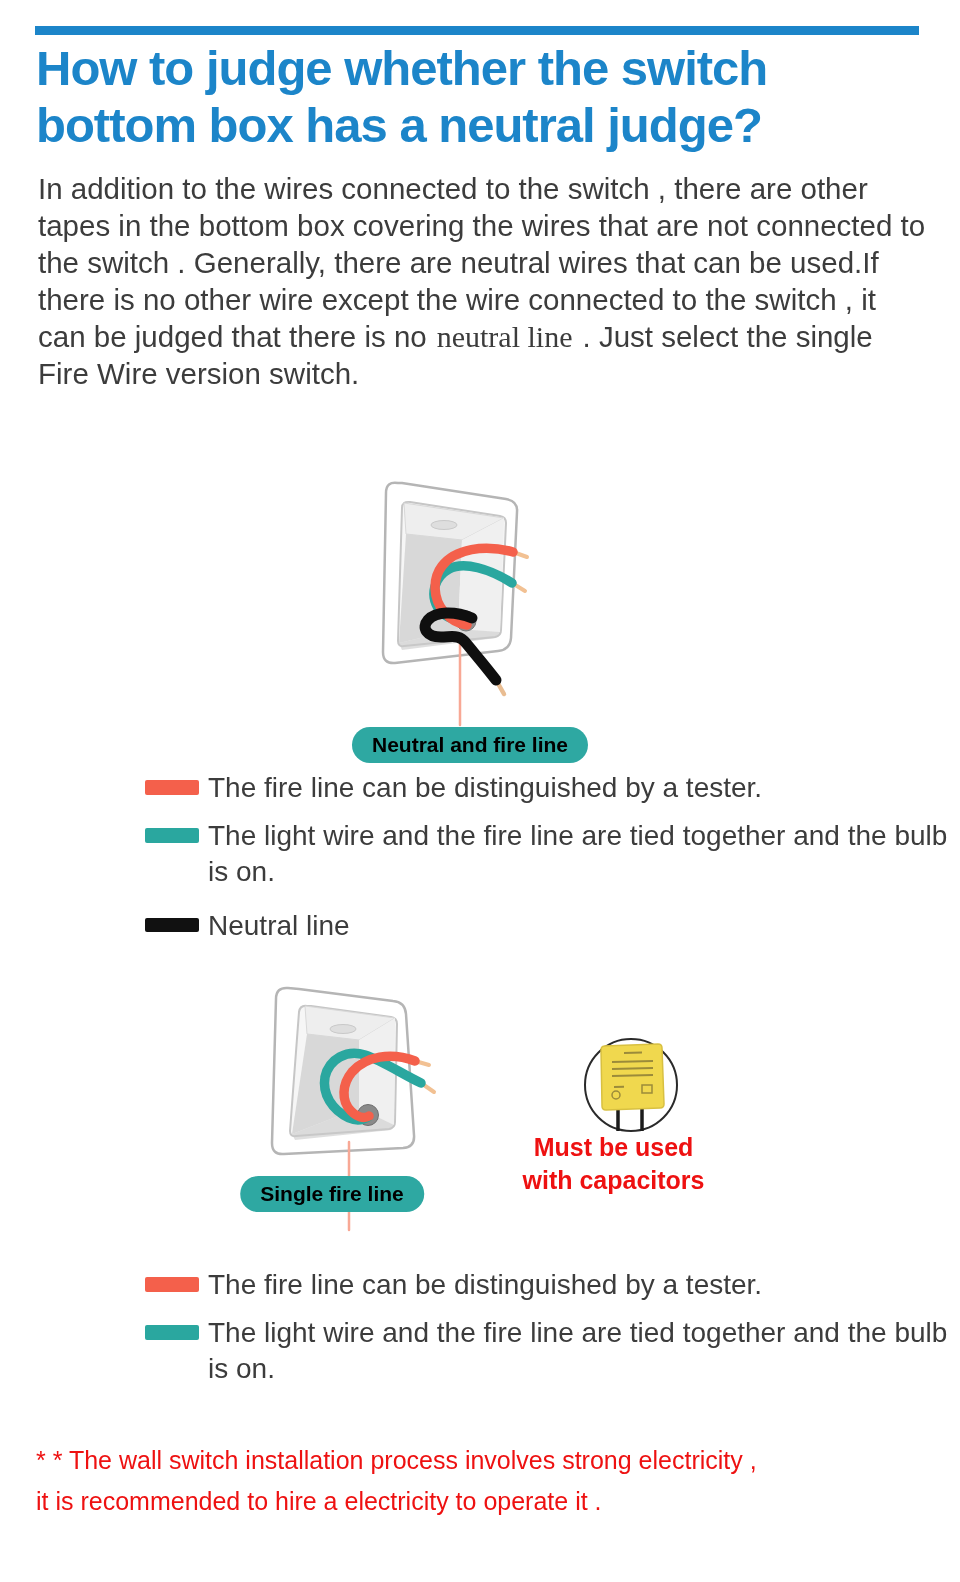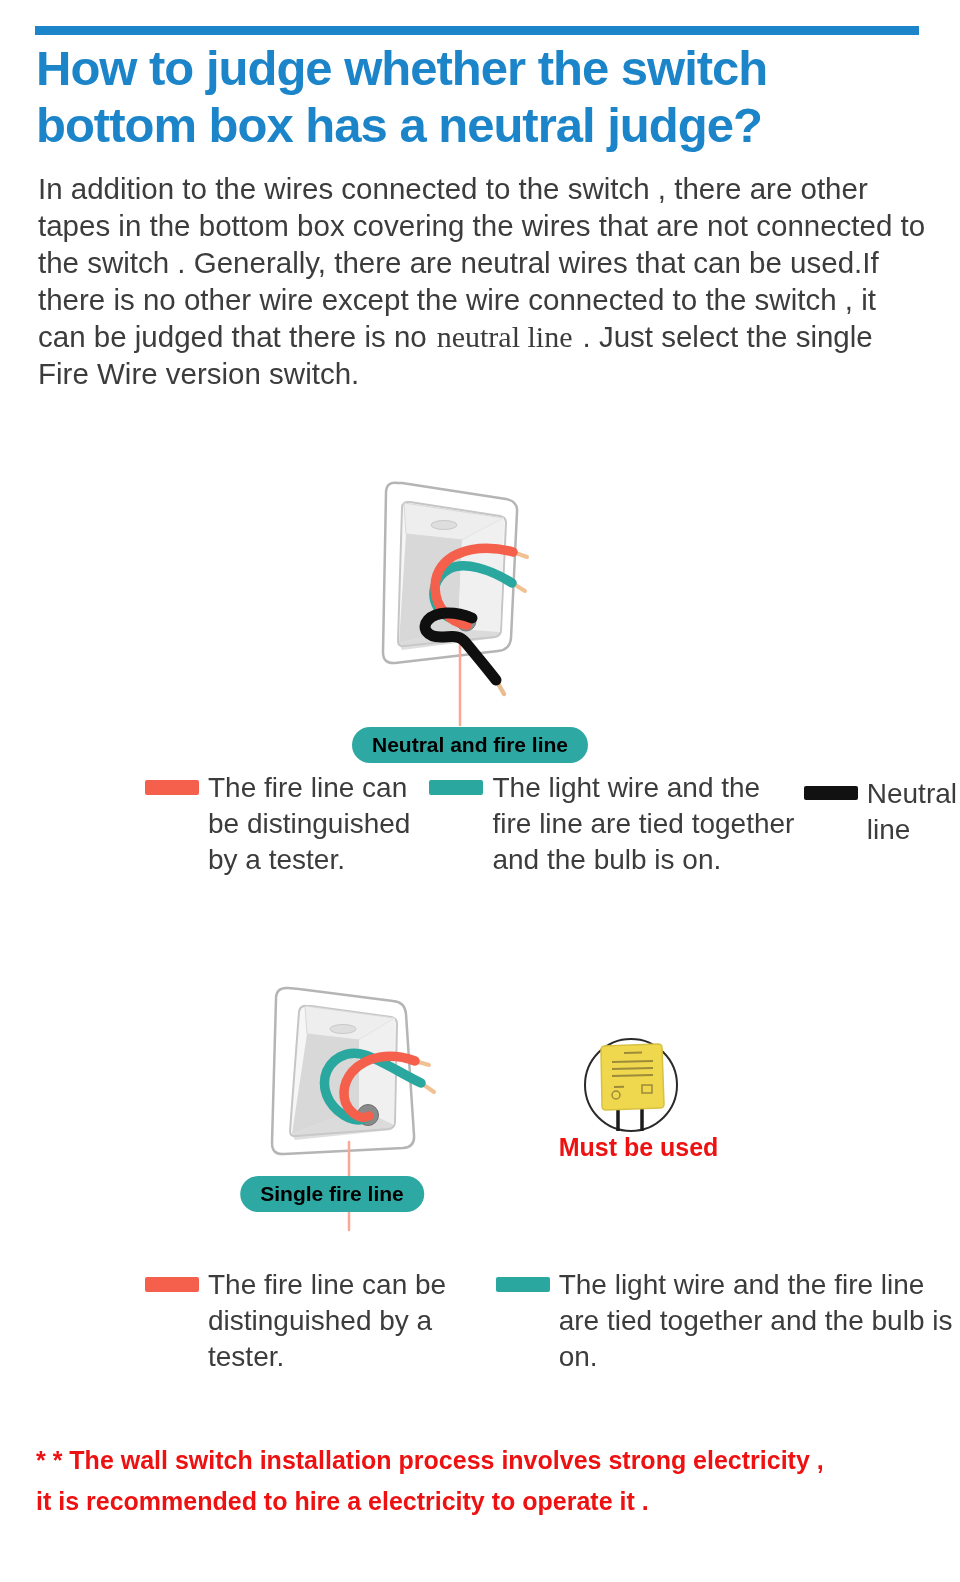--- a/index.html
+++ b/index.html
@@ -25,37 +25,37 @@
   .intro .serif{
     font-family:"Liberation Serif",serif;font-size:30px;margin:0 10px;
   }
   .badge{
     background:var(--badge-teal,#2ea8a2);color:#000000;font-weight:700;
     border-radius:19px;padding:4px 20px;white-space:nowrap;
     transform:translateX(-50%);
   }
   .badge1{left:470px;top:727px;font-size:21px;line-height:28px;}
   .badge2{left:332px;top:1176px;font-size:21px;line-height:28px;}
-  .legend{display:flex;flex-direction:row;width:812px;}
+  .legend{display:flex;flex-direction:column;width:812px;gap:12px;}
   .legend1{left:145px;top:770px;}
   .legend2{left:145px;top:1267px;}
   .leg-row{display:flex;align-items:flex-start;}
   .leg-row.spaced{margin-top:6px;}
   .leg-swatch{width:54px;height:15px;margin:10px 9px 0 0;flex:none;border-radius:2px;}
   .sw-fire{background:var(--wire-fire-orange,#f4604b);}
   .sw-light{background:var(--wire-light-teal,#2aa79f);}
   .sw-neutral{background:var(--wire-neutral-black,#111111);height:14px;}
   .leg-text{font-size:28px;line-height:36px;max-width:749px;color:var(--body-text,#3c3c3c);}
   .cap-note{
-    left:516px;top:1131px;width:245px;text-align:center;
+    left:491px;top:1131px;width:245px;text-align:center;
     color:var(--warning-red,#ee1111);font-weight:700;font-size:25px;line-height:33px;
   }
   .footer{
     left:36px;top:1440px;width:920px;
-    color:var(--warning-red,#ee1111);font-weight:700;font-size:25px;line-height:41px;
+    color:var(--warning-red,#ee1111);font-weight:400;font-size:25px;line-height:41px;
     white-space:nowrap;
   }
   svg{display:block;}
 </style>
 </head>
 <body>
 
 <div class="abs topbar"></div>
 
 <div class="abs title">
@@ -135,20 +135,21 @@
     <line x1="38" y1="39" x2="79" y2="38"></line>
     <line x1="38" y1="46" x2="79" y2="45"></line>
     <line x1="40" y1="57" x2="50" y2="56.7"></line>
   </g>
   <circle cx="42" cy="65" r="4" fill="none" stroke="#9b8b3a" stroke-width="1.5"></circle>
   <rect x="68" y="55" width="10" height="8" fill="none" stroke="#9b8b3a" stroke-width="1.5"></rect>
 </svg>
 
 <div class="abs cap-note">
   <div>Must be used</div>
+  <div>with capacitors</div>
 </div>
 
 <div class="abs badge badge2">Single fire line</div>
 
 <div class="abs legend legend2">
   <div class="leg-row">
     <span class="leg-swatch sw-fire"></span>
     <span class="leg-text">The fire line can be distinguished by a tester.</span>
   </div>
   <div class="leg-row">

